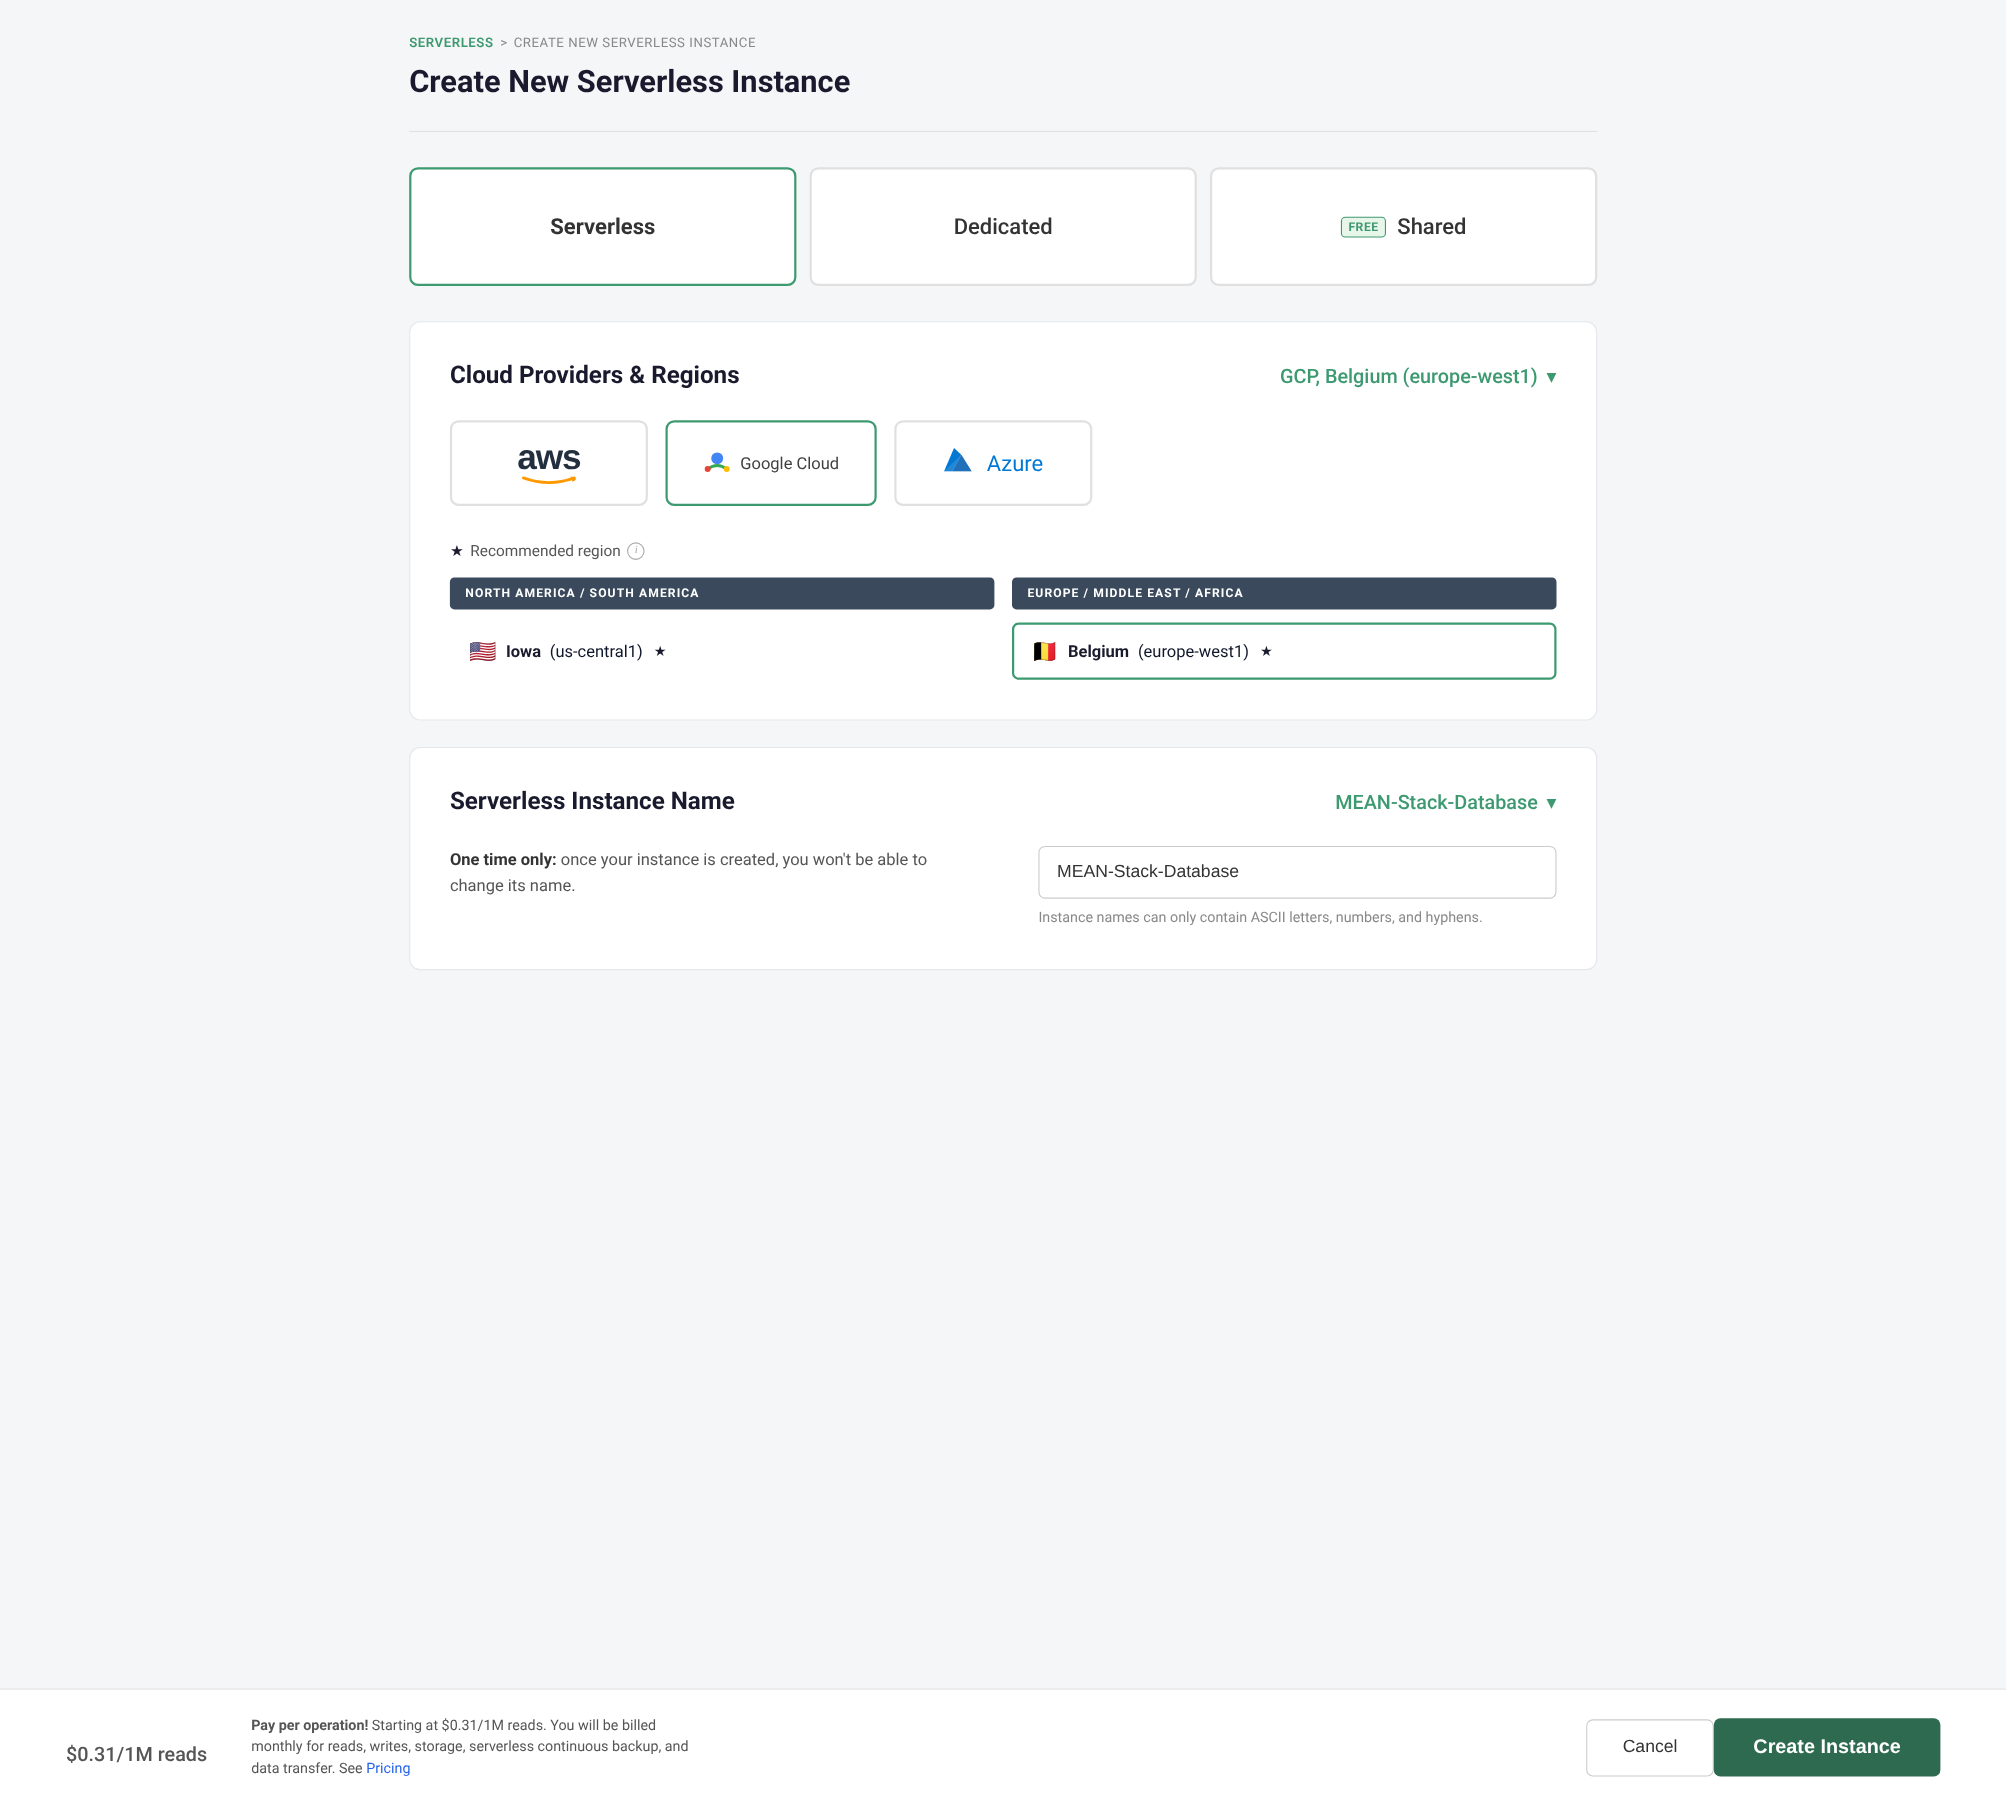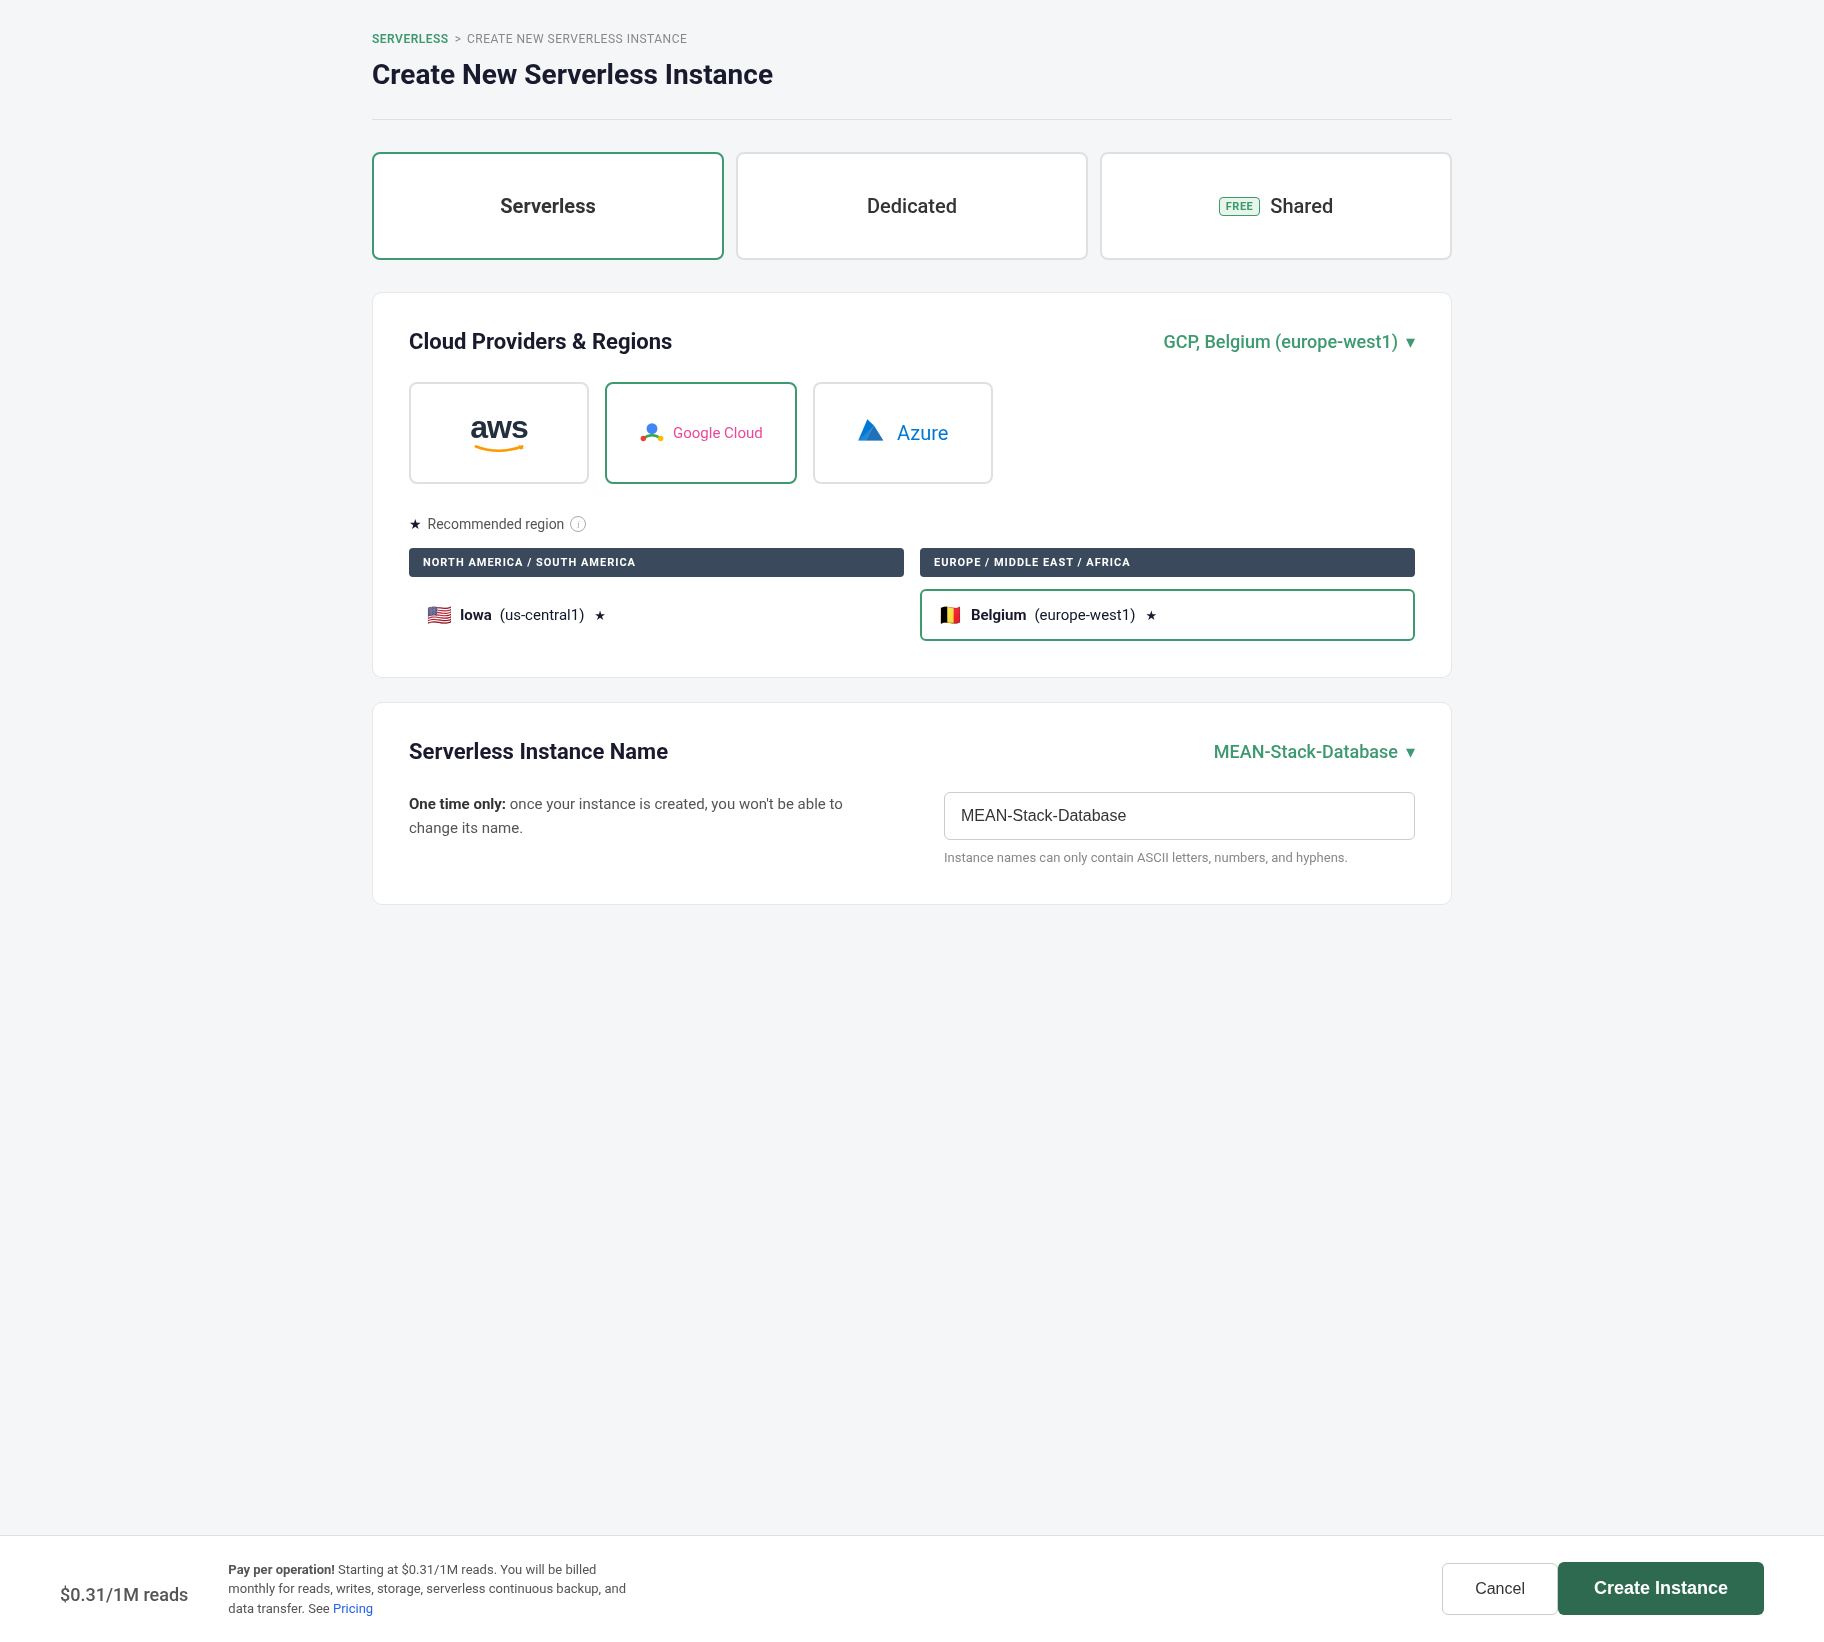--- a/index.html
+++ b/index.html
@@ -141,21 +141,21 @@
     .provider-card {
       border: 2px solid #e0e0e0;
       border-radius: 8px;
       padding: 20px 32px;
       cursor: pointer;
       background: #fff;
       display: flex;
       align-items: center;
       justify-content: center;
       min-width: 180px;
-      height: 102px;
+      height: 78px;
     }
     .provider-card.active {
       border-color: #3d9970;
     }
 
     
     .aws-logo {
       display: flex;
       flex-direction: column;
       align-items: center;
@@ -427,21 +427,21 @@
       </div>
 
       <div class="provider-card active">
         <div class="gcloud-logo">
           <svg width="26" height="26" viewBox="0 0 24 24">
             <circle cx="12" cy="8" r="5" fill="#4285f4"></circle>
             <path d="M4 17 Q12 11 20 17" stroke="#34a853" stroke-width="2.5" fill="none"></path>
             <circle cx="4" cy="17" r="2.5" fill="#ea4335"></circle>
             <circle cx="20" cy="17" r="2.5" fill="#fbbc05"></circle>
           </svg>
-          <span style="color:#ec4899; font-size:15px;">Google Cloud</span>
+          <span style="color:#404040; font-size:15px;">Google Cloud</span>
         </div>
       </div>
 
       <div class="provider-card">
         <div class="azure-logo">
           <svg width="30" height="30" viewBox="0 0 96 96">
             <path d="M33 4 L4 72 L28 72 L54 24 Z" fill="#0078d4"></path>
             <path d="M54 24 L84 72 L28 72 Z" fill="#0050a0"></path>
             <path d="M4 72 L54 24 L84 72 Z" fill="#50a0e0" opacity="0.4"></path>
           </svg>

